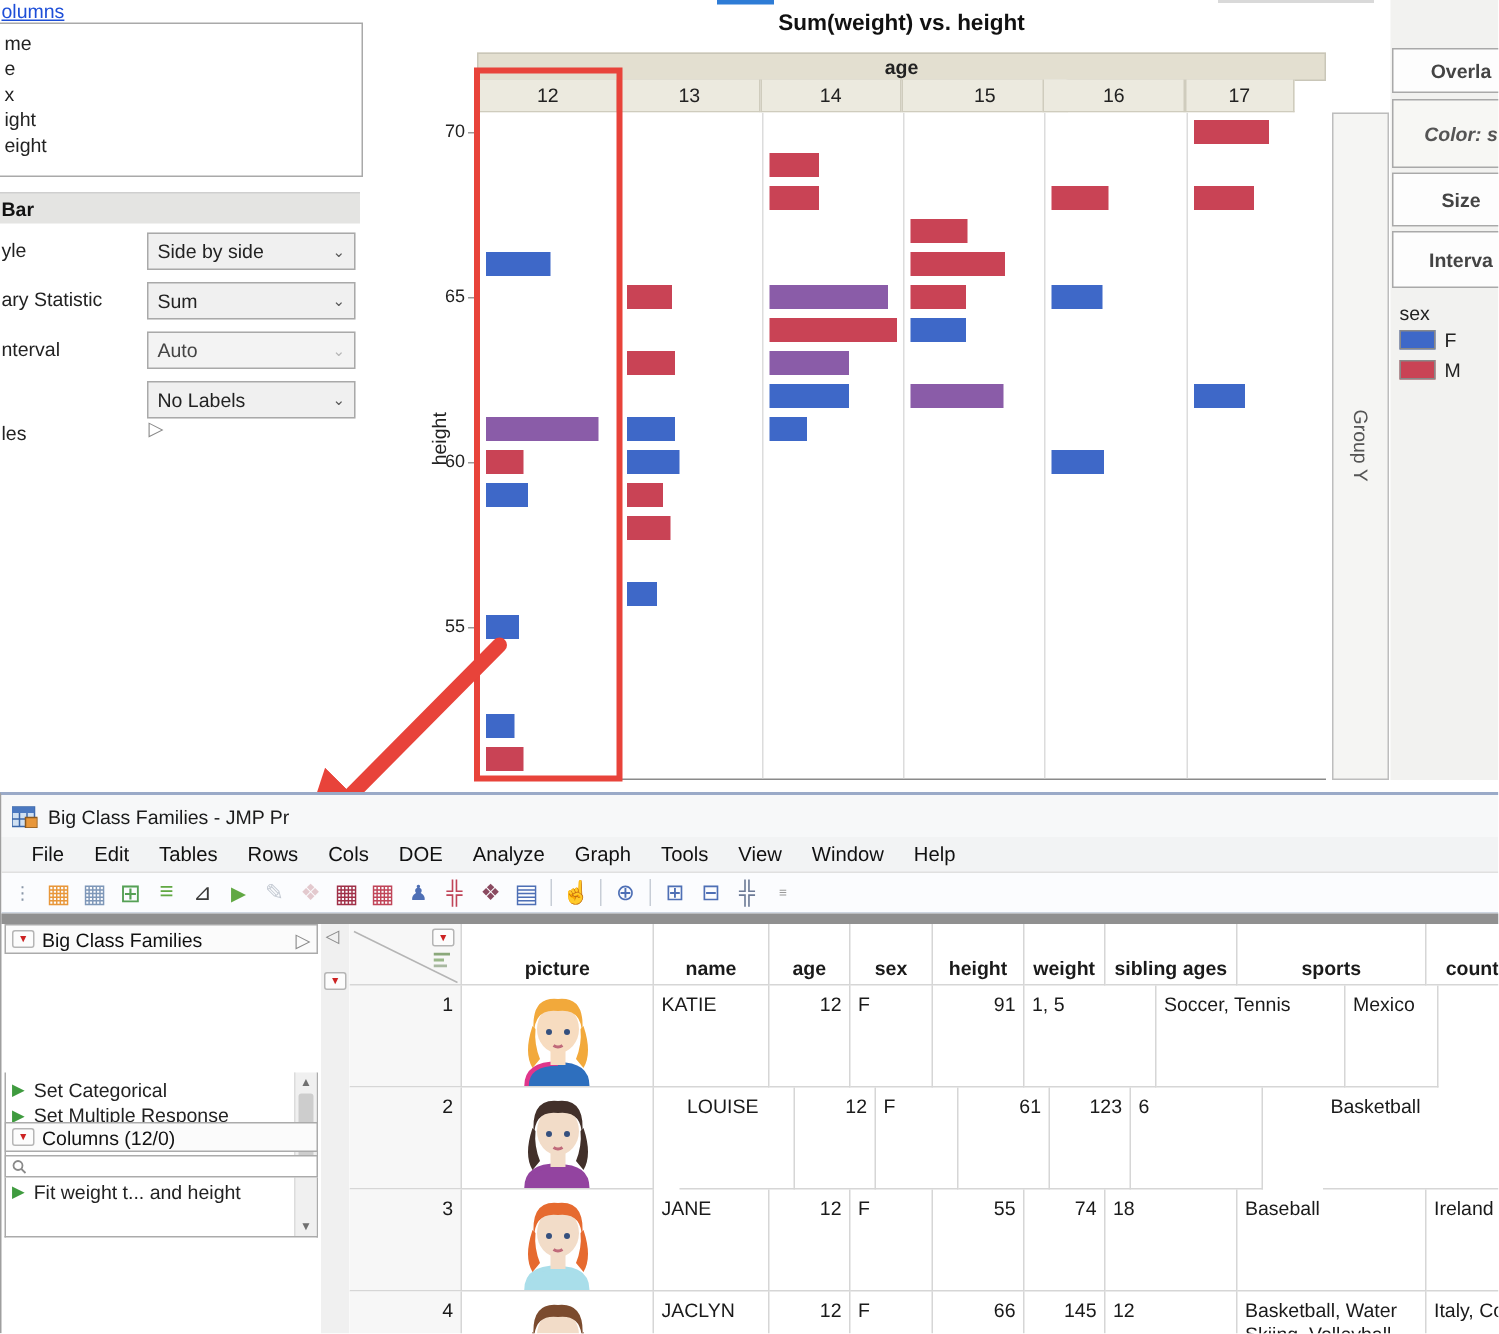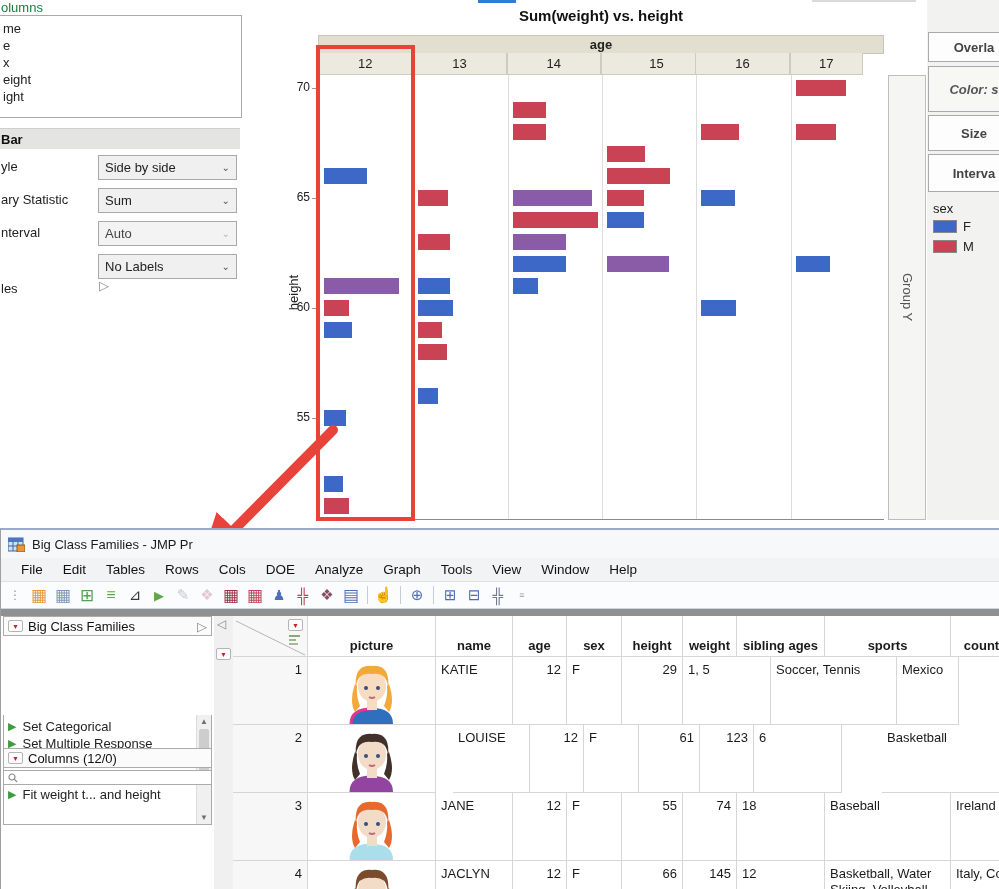--- a/index.html
+++ b/index.html
@@ -2,21 +2,21 @@
 <html><head>
 <meta charset="utf-8">
 <style>
   * { margin:0; padding:0; box-sizing:border-box; }
   html,body { width:999px; height:889px; overflow:hidden; background:#fff;
               font-family:"Liberation Sans", sans-serif; }
   #stage { position:relative; width:999px; height:889px; background:#fff; overflow:hidden; }
   .abs { position:absolute; }
 
   
-  .cut-label { color:#15803d; font-size:13px; }
+  .cut-label { color:#1d4ed8; font-size:13px;text-decoration:underline; }
   .listbox { border:1px solid #a9a9a9; background:#fff; }
   .listbox .li { font-size:13px; color:#222; padding:1px 2px 1px 1px; }
   .section-bar { background:#e4e4e2; border-top:1px solid #cfcfcf; font-weight:bold;
                  font-size:13px; color:#111; display:flex; align-items:center; }
   .dd { background:#f0f0f0; border:1px solid #a9a9a9; font-size:13px; color:#222;
         display:flex; align-items:center; padding:0 6px; justify-content:space-between; }
   .dd .chev { color:#555; font-size:10px; }
   .dd.disabled { background:#f3f3f3; color:#444; }
   .dd.disabled .chev { color:#b5b5b5; }
   .fieldlabel { font-size:13px; color:#222; }
@@ -94,22 +94,22 @@
 <body>
 
 <div id="stage">
 
   <div class="abs cut-label" style="left:1px; top:0px;">olumns</div>
   <div class="abs listbox" style="left:-8px; top:15px; width:250px; height:103px;">
     <div id="var-list" style="padding-top:4px; padding-left:9px;">
         <div class="li">me</div>
         <div class="li">e</div>
         <div class="li">x</div>
+        <div class="li">ight</div>
         <div class="li">eight</div>
-        <div class="li">ight</div>
       </div>
   </div>
   <div class="abs section-bar" style="left:-8px; top:128px; width:248px; height:21px; padding-left:9px;">
     <span>Bar</span>
   </div>
   <div id="builder-fields">
       <div class="abs fieldlabel" style="left: 1px; top: 159px;">yle</div>
       <div class="abs dd" style="left: 98px; top: 155px; width: 139px; height: 25px;">
         <span>Side by side</span>
         <span class="chev">⌄</span>
@@ -376,21 +376,21 @@
     <path d="M14 22 Q8 40 14 50 L19 44 Q15 34 16 24 Z" fill="#F2A93B"></path>
     <path d="M48 22 Q54 40 48 50 L43 44 Q47 34 46 24 Z" fill="#F2A93B"></path>
     <circle cx="25" cy="26" r="2" fill="#35507e"></circle>
     <circle cx="37" cy="26" r="2" fill="#35507e"></circle>
     <path d="M28 35 q3 2 6 0" stroke="#c06a7a" stroke-width="2" fill="none"></path>
   </svg>
             </div>
             <div class="gcell" style="width: 77px; height: 68px; flex: 0 0 auto;">KATIE</div>
             <div class="gcell c-right" style="width: 54px; height: 68px; flex: 0 0 auto;">12</div>
             <div class="gcell" style="width: 55px; height: 68px; flex: 0 0 auto;">F</div>
-            <div class="gcell c-right" style="width: 61px; height: 68px; flex: 0 0 auto;">29</div>
+            <div class="gcell c-right" style="width: 61px; height: 68px; flex: 0 0 auto;">91</div>
             <div class="gcell" style="width: 88px; height: 68px; flex: 0 0 auto;">1, 5</div>
             <div class="gcell" style="width: 126px; height: 68px; flex: 0 0 auto; line-height: 16px;">Soccer, Tennis</div>
             <div class="gcell" style="width: 62px; height: 68px; flex: 0 0 auto;">Mexico</div>
           </div>
           <div class="grow">
             <div class="gcell rownum" style="width: 75px; height: 68px; flex: 0 0 auto;">2</div>
             <div class="gcell c-center" style="width: 128px; height: 68px; flex: 0 0 auto;">
               <svg width="62" height="64">
     <path d="M10 62 Q10 46 31 46 Q52 46 52 62 Z" fill="#9344A0"></path>
     <path d="M10 62 Q10 47 31 47" fill="none" stroke="#9344A0" stroke-width="3"></path>

